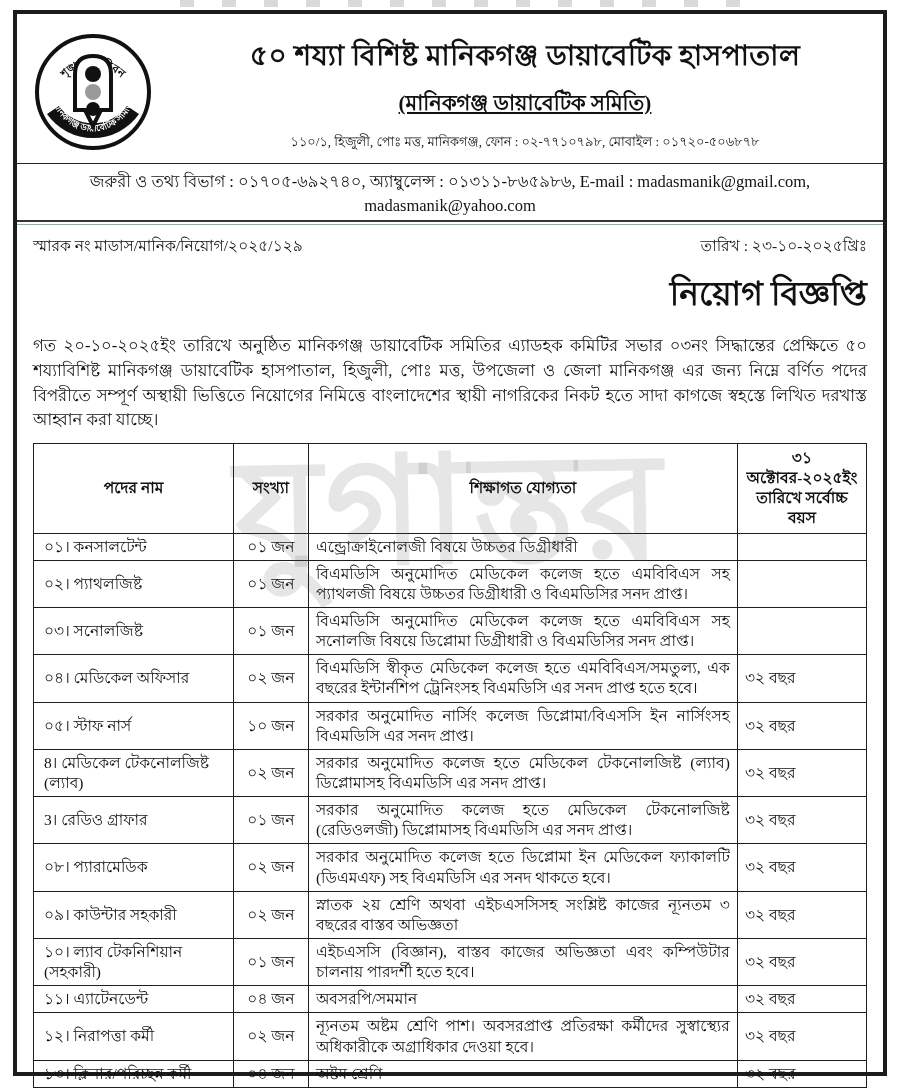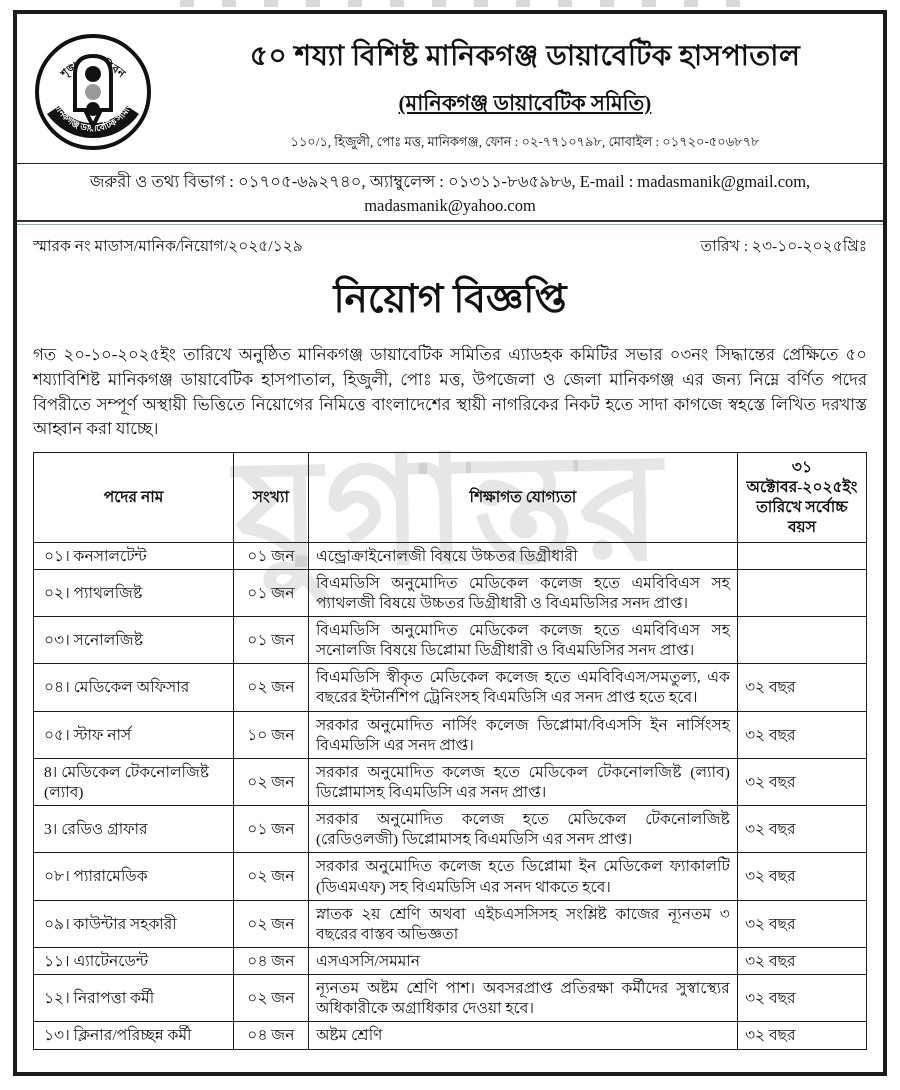--- a/index.html
+++ b/index.html
@@ -28,21 +28,21 @@
   .hdr-center{ flex:1; text-align:center; }
   .h-title{ font-size:28px; font-weight:bold; letter-spacing:.5px; padding-top:6px; }
   .h-sub{ font-size:21px; font-weight:bold; margin-top:6px;text-decoration:underline; }
   .h-addr{ font-size:13px; margin-top:10px; }
   .rule-thin{ border-top:1.5px solid #222; margin:7px -16px 0 -16px; }
   .h-contact{ font-size:16.5px; text-align:center; padding:5px 0 4px 0; }
   .rule-thick{ height:5px; border-top:2.5px solid #333; border-bottom:1.5px solid #9aa; margin:0 -16px; }
   
   .memo{ display:flex; justify-content:space-between; font-size:15.5px; margin-top:9px; }
   
-  .notice-title{ text-align:center; font-size:39px; font-weight:bold; margin:8px 0 10px 0; }
+  .notice-title{ text-align:right; font-size:33px; font-weight:bold; margin:8px 0 10px 0; }
   .intro{ font-size:16.5px; line-height:1.5; text-align:justify; }
   
   table{ width:100%; border-collapse:collapse; margin-top:10px; table-layout:fixed; }
   th,td{ border:1.6px solid #1e1e1e; font-size:15.5px; line-height:1.3; padding:3px 7px; vertical-align:middle; }
   th{ font-weight:bold; text-align:center; padding:4px 6px; }
   col.c1{ width:24%; } col.c2{ width:9%; } col.c3{ width:51.5%; } col.c4{ width:15.5%; }
   td.post{ text-align:left; padding-left:10px; }
   td.count{ text-align:center; }
   td.qual{ text-align:justify; }
   td.age{ text-align:left; }
@@ -174,25 +174,31 @@
           <td class="age">৩২ বছর</td>
         </tr>
 
         <tr>
           <td class="post">০৯। কাউন্টার সহকারী</td>
           <td class="count">০২ জন</td>
           <td class="qual">স্নাতক ২য় শ্রেণি অথবা এইচএসসিসহ সংশ্লিষ্ট কাজের ন্যূনতম ৩ বছরের বাস্তব অভিজ্ঞতা</td>
           <td class="age">৩২ বছর</td>
         </tr>
 
+        <tr>
+          <td class="post">১০। ল্যাব টেকনিশিয়ান (সহকারী)</td>
+          <td class="count">০১ জন</td>
+          <td class="qual">এইচএসসি (বিজ্ঞান), বাস্তব কাজের অভিজ্ঞতা এবং কম্পিউটার চালনায় পারদর্শী হতে হবে।</td>
+          <td class="age">৩২ বছর</td>
+        </tr>
 
         <tr>
           <td class="post">১১। এ্যাটেনডেন্ট</td>
           <td class="count">০৪ জন</td>
-          <td class="qual">এসএসসি/সমমান</td>
+          <td class="qual">অবসরপি/সমমান</td>
           <td class="age">৩২ বছর</td>
         </tr>
 
         <tr>
           <td class="post">১২। নিরাপত্তা কর্মী</td>
           <td class="count">০২ জন</td>
           <td class="qual">ন্যূনতম অষ্টম শ্রেণি পাশ। অবসরপ্রাপ্ত প্রতিরক্ষা কর্মীদের সুস্বাস্থ্যের অধিকারীকে অগ্রাধিকার দেওয়া হবে।</td>
           <td class="age">৩২ বছর</td>
         </tr>
 

